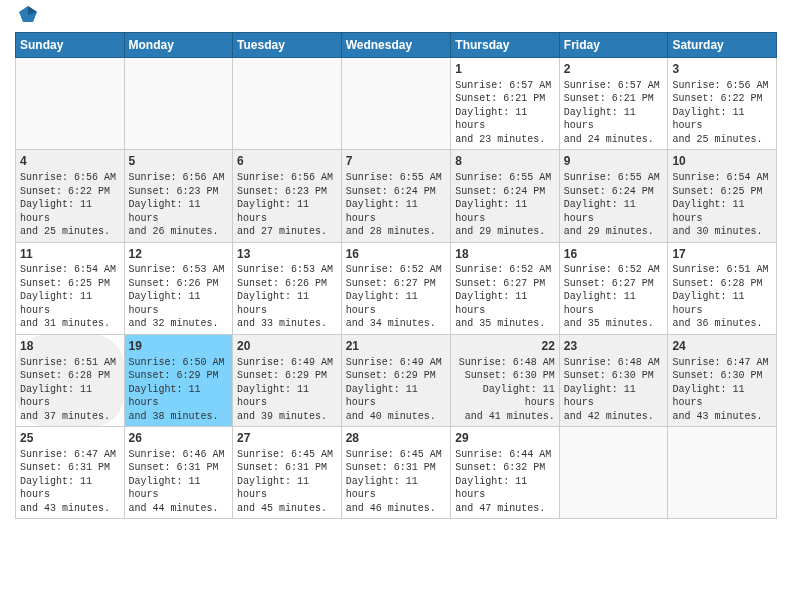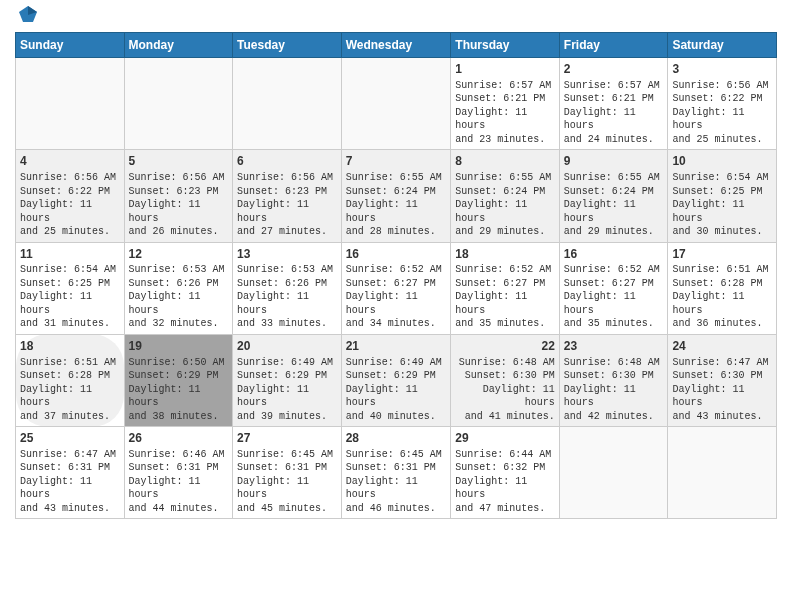--- a/index.html
+++ b/index.html
@@ -258,21 +258,21 @@
           </td>
         </tr>
         <tr>
           <td style="background: rgb(240, 240, 240); border-radius: 32px;">
             <span class="day-num">18</span>
             <div class="day-info" style="white-space: pre-line;">Sunrise: 6:51 AM
 Sunset: 6:28 PM
 Daylight: 11 hours
 and 37 minutes.</div>
           </td>
-          <td style="background: #a3a3a3;">
+          <td style="background: #7dd3fc;">
             <span class="day-num">19</span>
             <div class="day-info" style="white-space: pre-line;">Sunrise: 6:50 AM
 Sunset: 6:29 PM
 Daylight: 11 hours
 and 38 minutes.</div>
           </td>
           <td style="background: rgb(240, 240, 240);">
             <span class="day-num">20</span>
             <div class="day-info" style="white-space: pre-line;">Sunrise: 6:49 AM
 Sunset: 6:29 PM

